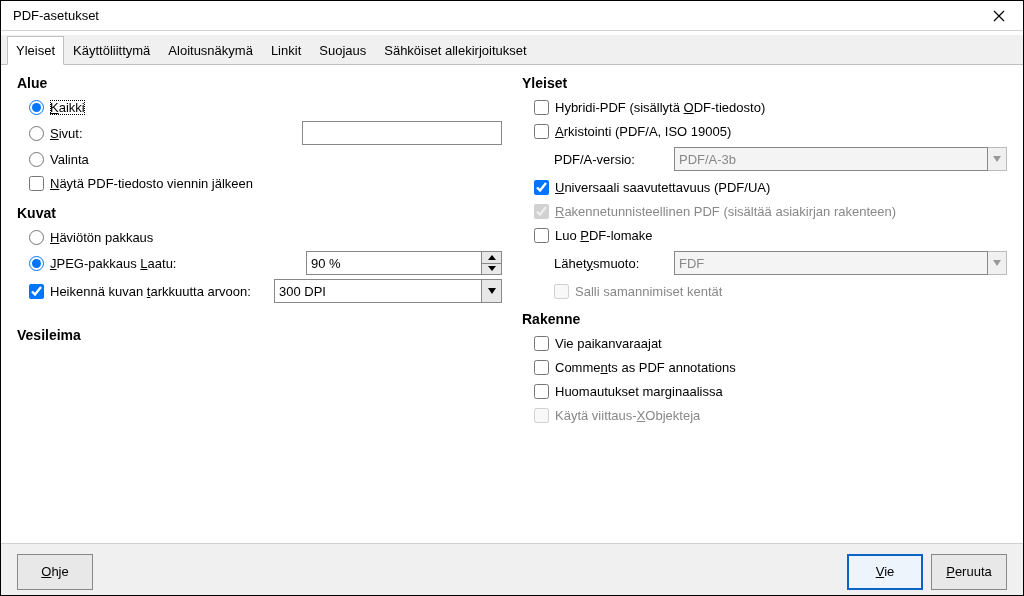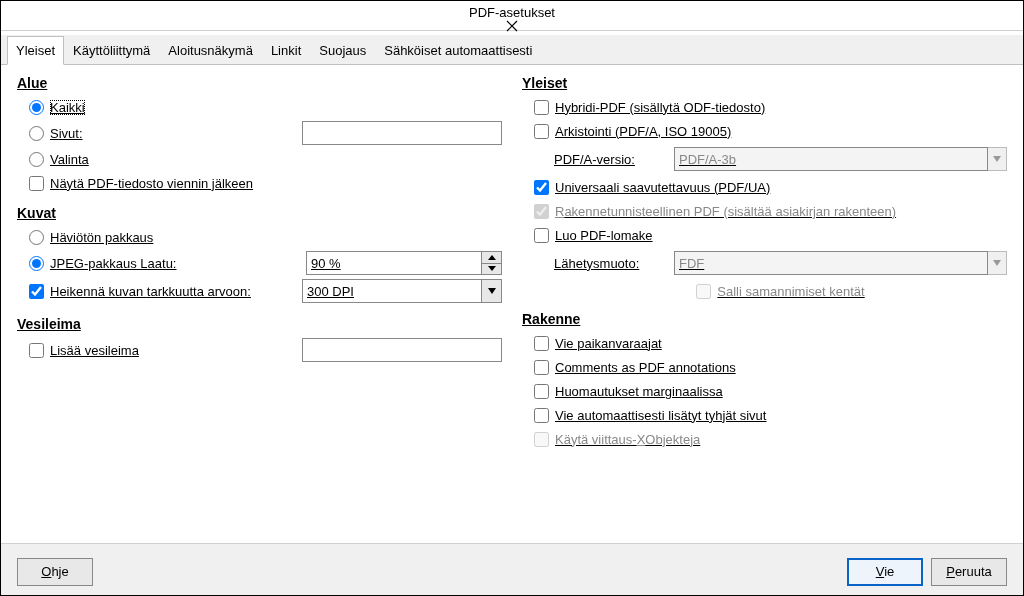--- a/index.html
+++ b/index.html
@@ -11,24 +11,23 @@
   width: 1024px;
   height: 596px;
   overflow: hidden;
   border: 1px solid #000;
 }
 .titlebar {
   height: 30px;
   display: flex;
   align-items: center;
   justify-content: space-between;
-  padding: 4px 12px;
+  padding: 12px 12px;
   background: #fff;
   border-bottom: 1px solid #d0d0d0;
-  flex-direction: column;
 }
 .title { font-size: 13px; }
 .close-btn {
   width: 24px; height: 24px;
   display: flex; align-items: center; justify-content: center;
   cursor: pointer;
 }
 .close-btn svg { width: 12px; height: 12px; }
 .tabs {
   display: flex;
@@ -50,34 +49,34 @@
   background: #fff;
   border-color: #c0c0c0;
   border-bottom: 1px solid #fff;
 }
 .content {
   display: flex;
   padding: 8px 16px 0 16px;
   background: #fff;
   height: 478px;
 }
-.col { flex: 1; padding-right: 10px; text-decoration: underline; }
+.col { flex: 1; padding-right: 10px; }
 .col:last-child { padding-right: 0; padding-left: 10px; }
 .section-title {
   font-weight: bold;
   font-size: 14px;
   padding: 2px 0 4px 0;
 }
 .row {
   display: flex;
   align-items: center;
   padding: 2px 0 2px 12px;
   min-height: 24px;
 }
-.row.indent2 { padding-left: 32px; justify-content: center; }
+.row.indent2 { padding-left: 32px; }
 .row.disabled { color: #888; }
 .row label { cursor: pointer; }
 .radio, .check {
   width: 15px; height: 15px;
   margin-right: 6px;
   flex-shrink: 0;
   cursor: pointer;
 }
 .text-input, .combo, .spinner {
   border: 1px solid #888;
@@ -85,21 +84,21 @@
   font-size: 13px;
   padding: 0 4px;
   background: #fff;
 }
 .text-input { width: 200px; }
 .combo-wrap, .spinner-wrap {
   position: relative;
   display: inline-flex;
   align-items: stretch;
 }
-.combo { width: 180px; }
+.combo { width: 208px; }
 .combo-btn {
   width: 20px;
   border: 1px solid #888;
   border-left: none;
   background: #e8e8e8;
   display: flex; align-items: center; justify-content: center;
   cursor: pointer;
 }
 .combo-btn svg { width: 8px; height: 6px; }
 .spinner { width: 176px; }
@@ -134,21 +133,21 @@
   align-items: center;
   justify-content: space-between;
   padding: 12px 16px;
   background: #f0f0f0;
   border-top: 1px solid #d0d0d0;
   height: 56px;
 }
 .footer .btn-group { display: flex; gap: 8px; }
 .btn {
   min-width: 76px;
-  height: 28px;
+  height: 36px;
   border: 1px solid #888;
   background: #e8e8e8;
   cursor: pointer;
   font-size: 13px;
   display: flex; align-items: center; justify-content: center;
 }
 .btn.primary { border: 2px solid #0a64c8; background: #eef4fb; }
 .focusring { outline: 1px dotted #000; outline-offset: -1px; }
 </style>
 </head>
@@ -162,21 +161,21 @@
       </svg>
   </div>
 </div>
 
 <div class="tabs">
   <div class="tab active">Yleiset</div>
   <div class="tab">Käyttöliittymä</div>
   <div class="tab">Aloitusnäkymä</div>
   <div class="tab">Linkit</div>
   <div class="tab">Suojaus</div>
-  <div class="tab">Sähköiset automaattisesti</div>
+  <div class="tab">Sähköiset allekirjoitukset</div>
 </div>
 
 <div class="content">
   <div class="col">
     <div class="section-title">Alue</div>
     <div class="row">
       <input type="radio" name="range" class="radio" checked="" style="">
       <label class="focusring"><span class="underline-accel">K</span>aikki</label>
     </div>
     <div class="row">
@@ -226,27 +225,21 @@
       <div class="combo-wrap">
         <input class="combo" value="300 DPI" style="">
         <div class="combo-btn">
             <svg viewBox="0 0 8 6">
               <path d="M0 0 L4 6 L8 0 Z" fill="#000"></path>
             </svg>
           </div>
       </div>
     </div>
 
-    <div class="section-title" style="margin-top:9px">Vesileima</div>
-    <div class="row">
-      <input type="checkbox" class="check" style="">
-      <label>Lisää vesilei<span class="underline-accel">m</span>a</label>
-      <div style="flex:1"></div>
-      <input class="text-input" value="" style="">
-    </div>
+    <div class="section-title" style="margin-top:20px">Vesileima</div>
   </div>
 
   <div class="col">
     <div class="section-title">Yleiset</div>
     <div class="row">
       <input type="checkbox" class="check" style="">
       <label>Hybridi-PDF (sisällytä <span class="underline-accel">O</span>DF-tiedosto)</label>
     </div>
     <div class="row">
       <input type="checkbox" class="check" style="">
@@ -296,24 +289,20 @@
       <input type="checkbox" class="check" style="">
       <label>Vie paikanvaraajat</label>
     </div>
     <div class="row">
       <input type="checkbox" class="check" style="">
       <label>Comme<span class="underline-accel">n</span>ts as PDF annotations</label>
     </div>
     <div class="row">
       <input type="checkbox" class="check" style="">
       <label>Huomautukset mar<span class="underline-accel">g</span>inaalissa</label>
-    </div>
-    <div class="row">
-      <input type="checkbox" class="check" style="">
-      <label>Vie automaattisesti lisätyt tyhjät sivut</label>
     </div>
     <div class="row disabled">
       <input type="checkbox" class="check" disabled="" style="">
       <label>Käytä viittaus-<span class="underline-accel">X</span>Objekteja</label>
     </div>
   </div>
 </div>
 
 <div class="footer">
   <button class="btn">

